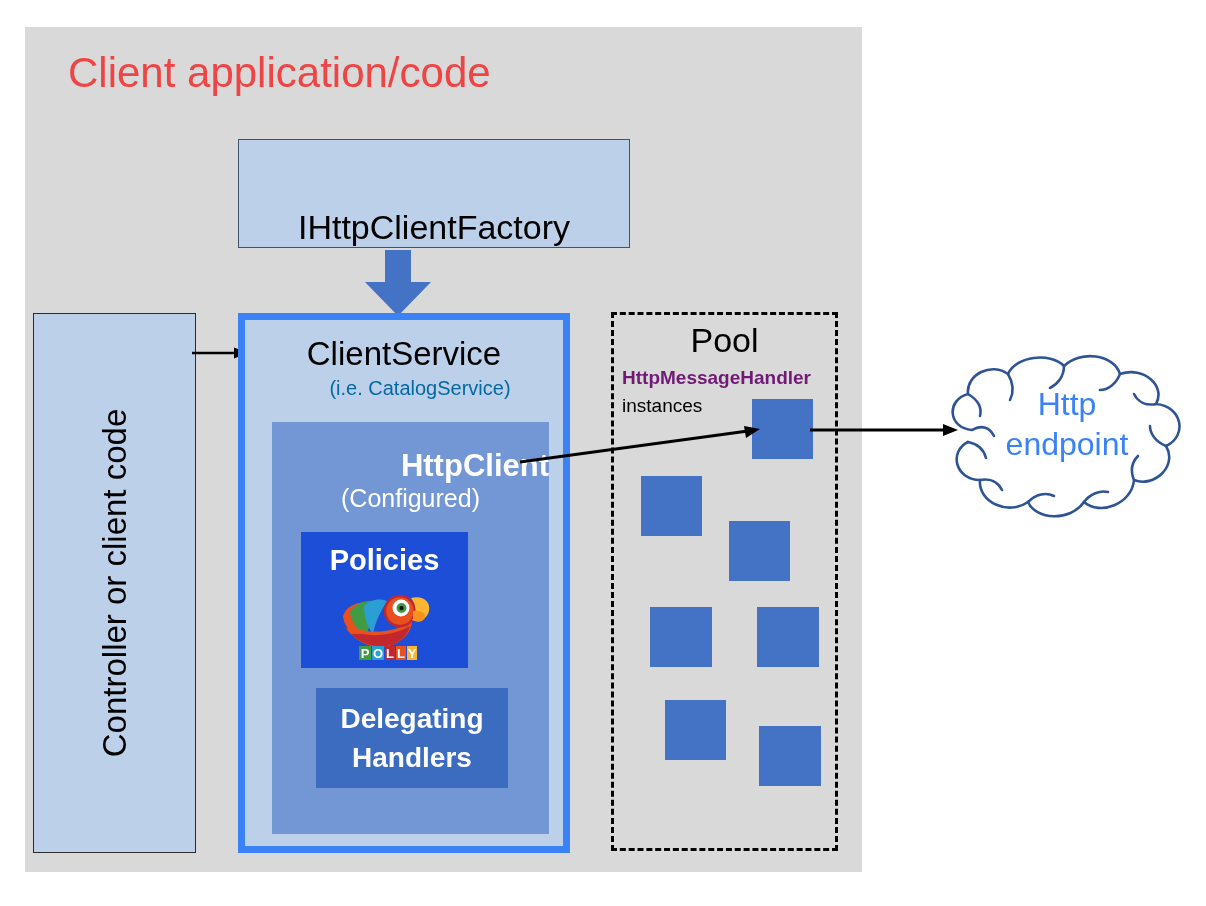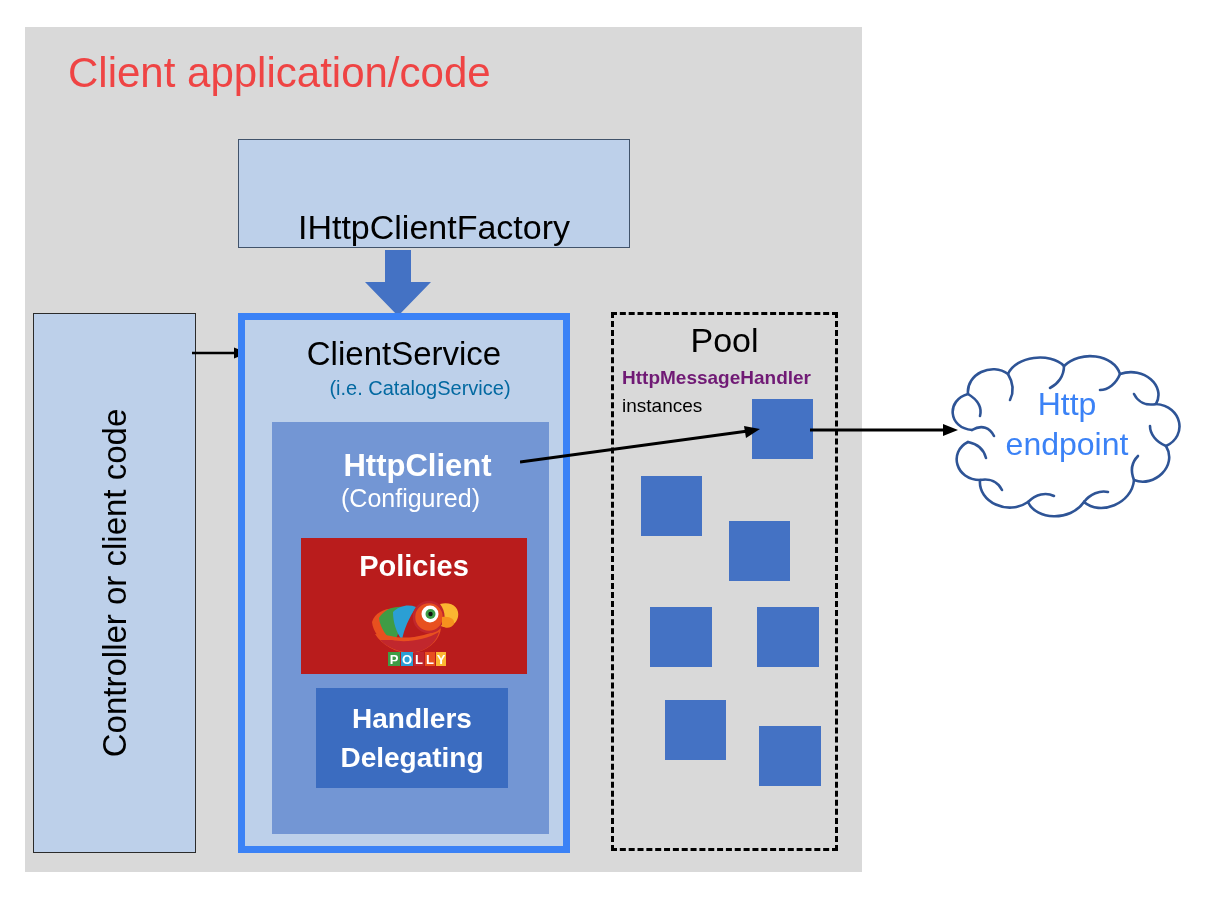--- a/index.html
+++ b/index.html
@@ -147,24 +147,24 @@
   .httpclient-panel {
     position: absolute;
     left: 27px;
     top: 102px;
     width: 277px;
     height: 412px;
     background: #7396d4;
   }
   .hc-title {
     position: absolute;
-    left: 7px;
+    left: 0;
     top: 22px;
     width: 100%;
-    text-align: center;
+    text-align: right;
     font-size: 31px;
     font-weight: bold;
     color: #ffffff;
     line-height: 1.05;
     margin-top: 6px;
   }
   .hc-subtitle {
     position: absolute;
     left: 0;
     top: 63px;
@@ -172,24 +172,24 @@
     text-align: center;
     font-size: 25px;
     color: #ffffff;
     line-height: 1.05;
   }
 
   
   .policies-box {
     position: absolute;
     left: 29px;
-    top: 116px;
-    width: 226px;
+    top: 110px;
+    width: 167px;
     height: 136px;
-    background: #b91c1c;
+    background: #1d4ed8;
   }
   .policies-title {
     position: absolute;
     left: 0;
     top: 12px;
     width: 100%;
     text-align: center;
     font-size: 29px;
     font-weight: bold;
     color: #ffffff;
@@ -367,22 +367,22 @@
             <text x="28" y="72" font-family="'Liberation Sans', sans-serif" font-size="13" font-weight="bold" fill="#ffffff" text-anchor="middle">P</text>
             <text x="41" y="72" font-family="'Liberation Sans', sans-serif" font-size="13" font-weight="bold" fill="#ffffff" text-anchor="middle">O</text>
             <text x="53" y="72" font-family="'Liberation Sans', sans-serif" font-size="13" font-weight="bold" fill="#ffffff" text-anchor="middle">L</text>
             <text x="64" y="72" font-family="'Liberation Sans', sans-serif" font-size="13" font-weight="bold" fill="#ffffff" text-anchor="middle">L</text>
             <text x="75" y="72" font-family="'Liberation Sans', sans-serif" font-size="13" font-weight="bold" fill="#ffffff" text-anchor="middle">Y</text>
           </g>
         </svg>
       </div>
 
       <div class="handlers-box">
+        <div class="handlers-line">Delegating</div>
         <div class="handlers-line">Handlers</div>
-        <div class="handlers-line">Delegating</div>
       </div>
     </div>
   </div>
 
   <div class="pool-box">
     <div class="pool-title">Pool</div>
     <div class="pool-sub1">HttpMessageHandler</div>
     <div class="pool-sub2">instances</div>
   </div>
 

